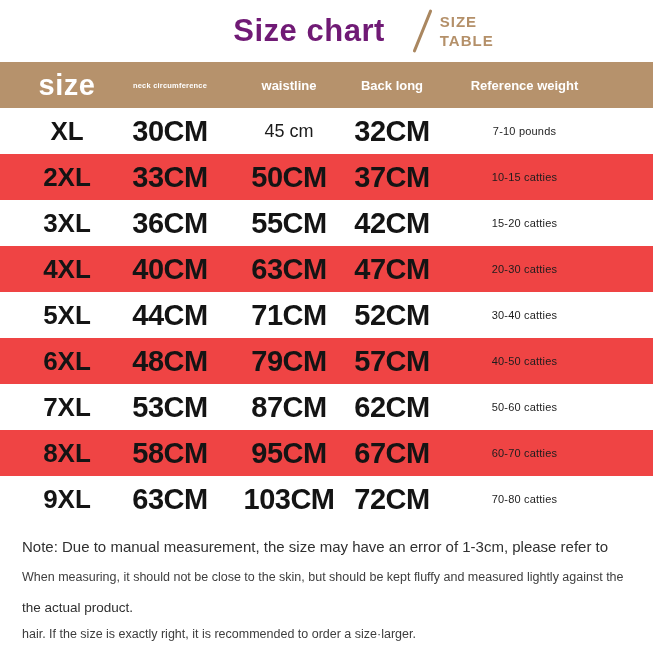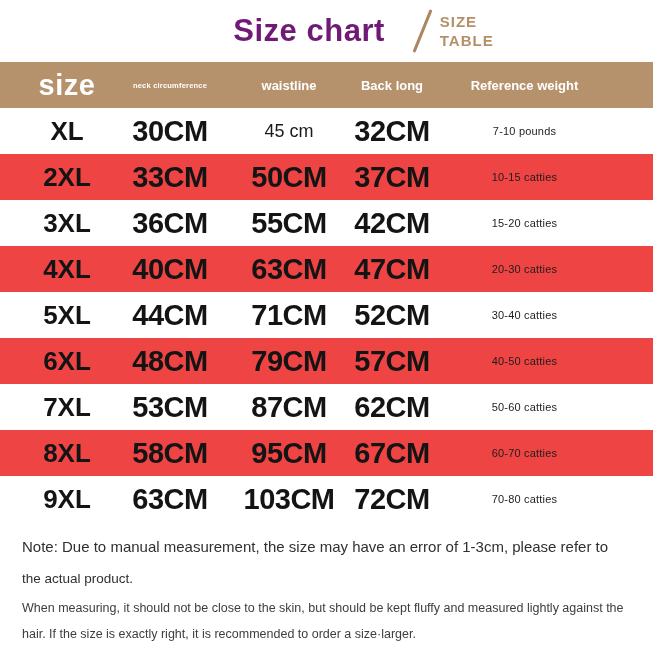--- a/index.html
+++ b/index.html
@@ -152,18 +152,18 @@
           <div class="cell c c1">63CM</div>
           <div class="cell c c2">103CM</div>
           <div class="cell c c3">72CM</div>
           <div class="cell c c4">70-80 catties</div>
         </div>
       </div>
   </div>
 
   <div class="notes" id="notes">
       <p class="note n0">Note: Due to manual measurement, the size may have an error of 1-3cm, please refer to</p>
+      <p class="note n2">When measuring, it should not be close to the skin, but should be kept fluffy and measured lightly against the</p>
       <p class="note n1">the actual product.</p>
-      <p class="note n2">When measuring, it should not be close to the skin, but should be kept fluffy and measured lightly against the</p>
       <p class="note n3">hair. If the size is exactly right, it is recommended to order a size·larger.</p>
     </div>
 
 </div>
 
 </body></html>

